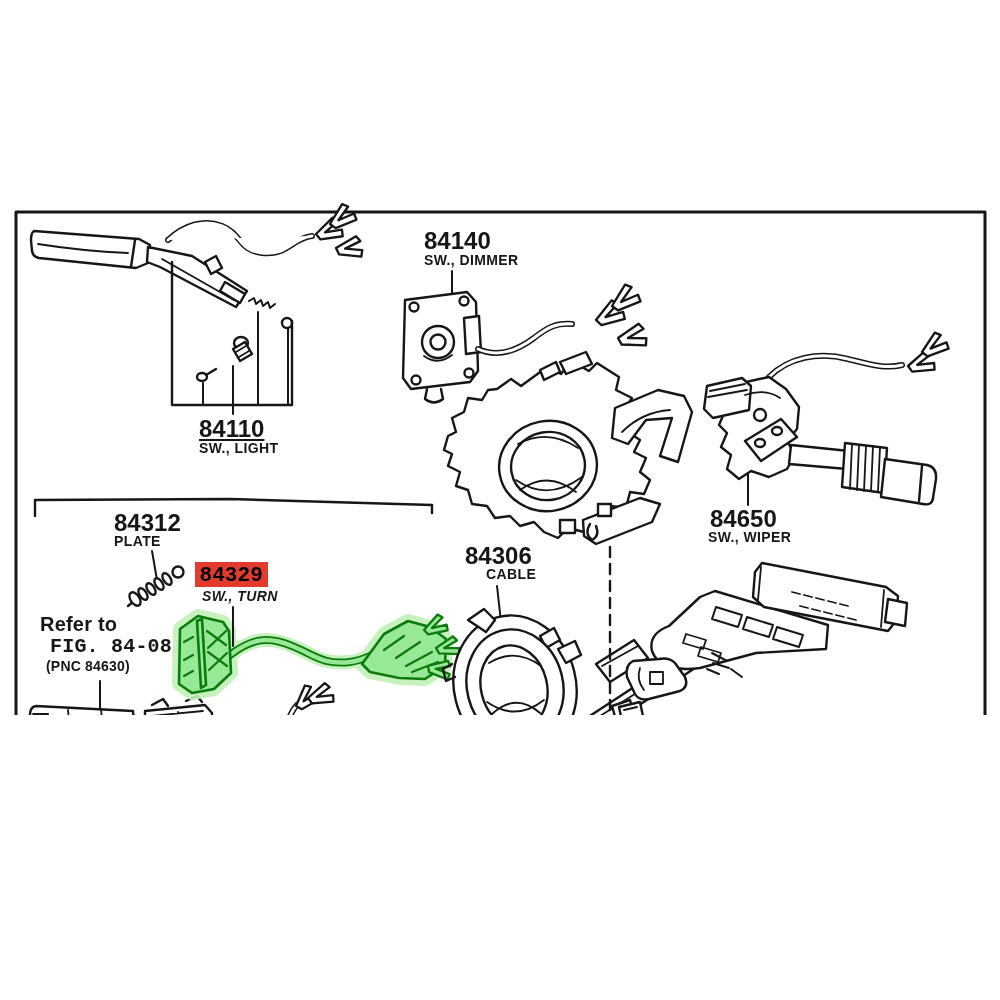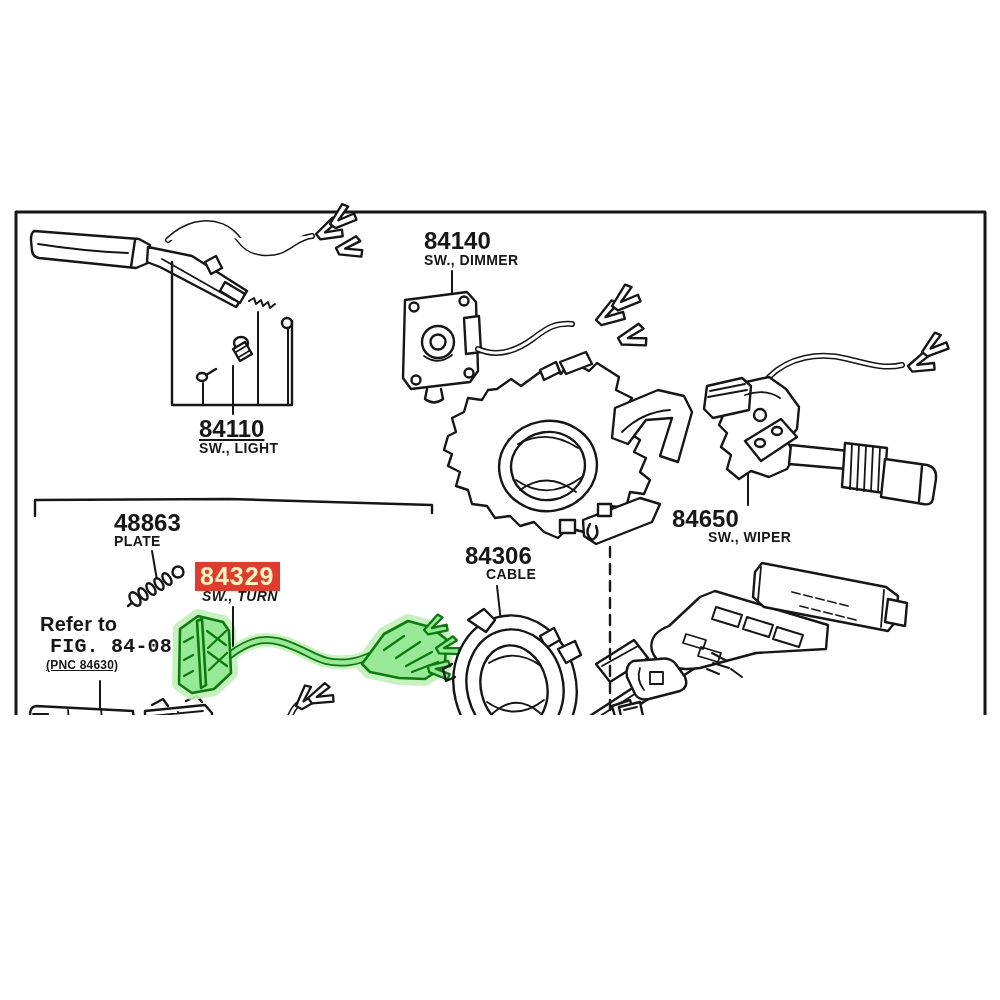--- a/index.html
+++ b/index.html
@@ -3,22 +3,22 @@
 <meta charset="utf-8">
 <style>
   html,body{margin:0;padding:0;background:#ffffff;}
   #stage{position:relative;width:1000px;height:715px;background:#ffffff;overflow:hidden;
          font-family:"Liberation Sans",sans-serif;}
   #art{position:absolute;left:0;top:0;}
   .lbl{position:absolute;color:#161616;font-weight:700;white-space:nowrap;line-height:1.05;}
   .num{font-size:24px;letter-spacing:0px;}
   .sub{font-size:14px;letter-spacing:0.4px;}
   .note1{font-size:20px;letter-spacing:0.2px;}
-  .note2{font-size:12px;letter-spacing:0.2px;text-decoration:underline;}
-  .hl-red{background:#e23b2d;color:#fef9c3;padding:1px 5px 2px 5px;font-size:25px;letter-spacing:1px;}
+  .note2{font-size:14px;letter-spacing:0.2px;}
+  .hl-red{background:#e23b2d;color:#000000;padding:1px 5px 2px 5px;font-size:21px;letter-spacing:1px;}
 </style>
 </head>
 <body>
 
 <div id="stage">
 
 <svg id="art" width="1000" height="1000" viewBox="0 0 1000 1000" fill="none" stroke="#161616" stroke-width="2.4" stroke-linejoin="round" stroke-linecap="round">
   <defs>
     <path id="fork" d="M0,0 L16,-8 L19,-4 L7,1 L20,3 L19,8 L2,5 Z"></path>
   </defs>
@@ -210,29 +210,29 @@
 
   <path d="M610,547 V788" fill="none" stroke-width="2.4" stroke-dasharray="10 7"></path>
 </svg>
 
   <div class="lbl num" style="left:424px;top:228px;">84140</div>
   <div class="lbl sub" style="left:424px;top:253px;">SW., DIMMER</div>
 
   <div class="lbl num" style="left:199px;top:416px;text-decoration:underline;">84110</div>
   <div class="lbl sub" style="left:199px;top:441px;">SW., LIGHT</div>
 
-  <div class="lbl num" style="left:114px;top:510px;">48863</div>
+  <div class="lbl num" style="left:114px;top:510px;">84312</div>
   <div class="lbl sub" style="left:114px;top:534px;">PLATE</div>
 
   <div class="lbl hl-red" style="left:195px;top:562px;">84329</div>
   <div class="lbl sub" style="left:202px;top:589px;font-style:italic;">SW., TURN</div>
 
   <div class="lbl num" style="left:465px;top:543px;">84306</div>
   <div class="lbl sub" style="left:486px;top:567px;">CABLE</div>
 
-  <div class="lbl num" style="left:672px;top:506px;">84650</div>
+  <div class="lbl num" style="left:710px;top:506px;">84650</div>
   <div class="lbl sub" style="left:708px;top:530px;">SW., WIPER</div>
 
   <div class="lbl note1" style="left:40px;top:614px;">Refer to</div>
   <div class="lbl note1" style="left:50px;top:636px;font-family:Liberation Mono, monospace;">FIG. 84-08</div>
   <div class="lbl note2" style="left:46px;top:659px;">(PNC 84630)</div>
 
 </div>
 
 </body></html>

